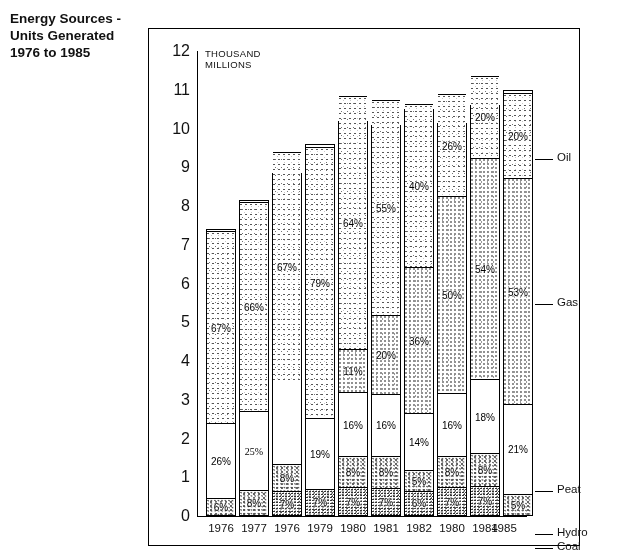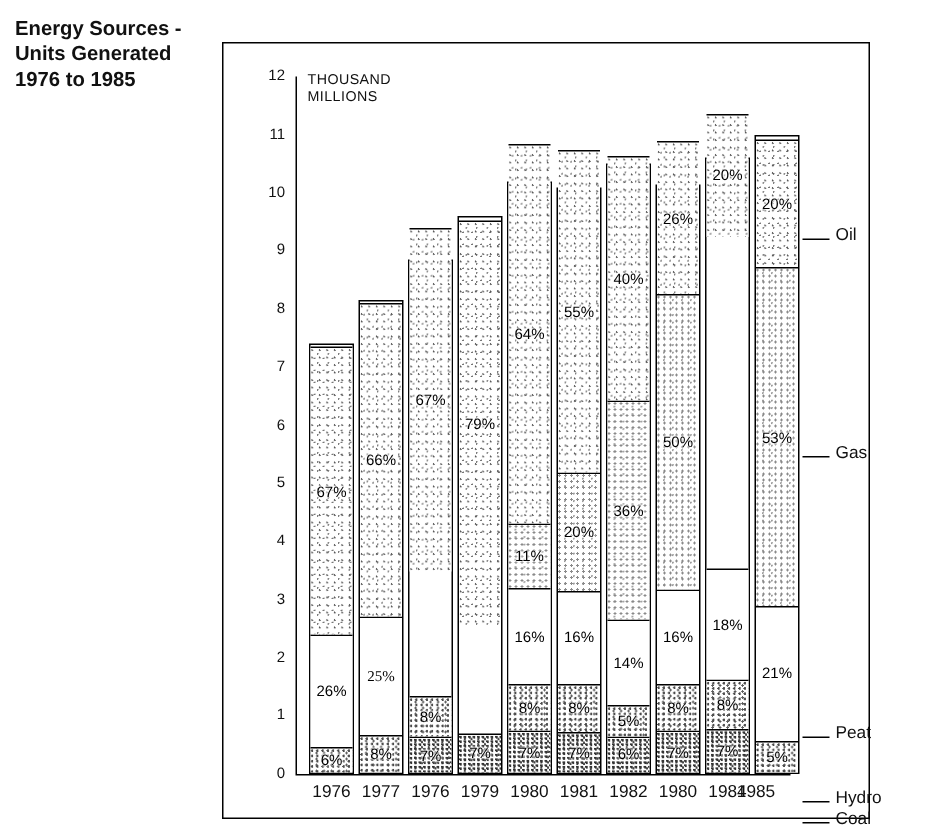--- a/index.html
+++ b/index.html
@@ -66,21 +66,21 @@
     width: 330px;
     height: 1px;
     background: #000;
   }
 
   .ytick {
     position: absolute;
     right: 100%;
     transform: translateY(-50%);
     padding-right: 7px;
-    font-size: 10px;
+    font-size: 16px;
     white-space: nowrap;
   }
 
   #units-label {
     position: absolute;
     font-size: 9.5px;
     line-height: 11px;
     letter-spacing: .3px;
     white-space: pre-line;
   }
@@ -226,20 +226,23 @@
             <div class="seg-label" style="top: 8.2175px;">8%</div>
           </div>
           <div class="seg fill-oil" style="bottom: 133.746px; height: 229.768px;">
             <div class="seg-label" style="top: 109.384px;">67%</div>
           </div>
         </div>
         <div class="bar" style="left: 108px; height: 372px;">
           <div class="seg fill-coal" style="bottom: 0px; height: 26.04px;">
             <div class="seg-label" style="top: 7.52px;">7%</div>
           </div>
+          <div class="seg fill-peat" style="bottom: 26.04px; height: 70.68px;">
+            <div class="seg-label" style="top: 29.84px;">19%</div>
+          </div>
           <div class="seg fill-oil" style="bottom: 96.72px; height: 271.56px;">
             <div class="seg-label" style="top: 130.28px;">79%</div>
           </div>
         </div>
         <div class="bar" style="left: 141px; height: 395.25px;">
           <div class="seg fill-coal" style="bottom: 0px; height: 27.6675px;">
             <div class="seg-label" style="top: 8.33375px;">7%</div>
           </div>
           <div class="seg fill-hydro" style="bottom: 27.6675px; height: 31.62px;">
             <div class="seg-label" style="top: 10.31px;">8%</div>
@@ -307,20 +310,23 @@
         </div>
         <div class="bar" style="left: 273px; height: 410.75px;">
           <div class="seg fill-coal" style="bottom: 0px; height: 28.7525px;">
             <div class="seg-label" style="top: 8.87625px;">7%</div>
           </div>
           <div class="seg fill-hydro" style="bottom: 28.7525px; height: 32.86px;">
             <div class="seg-label" style="top: 10.93px;">8%</div>
           </div>
           <div class="seg fill-peat" style="bottom: 61.6125px; height: 73.935px;">
             <div class="seg-label" style="top: 31.4675px;">18%</div>
+          </div>
+          <div class="seg fill-gas" style="bottom: 135.548px; height: 221.805px;">
+            <div class="seg-label" style="top: 105.403px;">54%</div>
           </div>
           <div class="seg fill-oil" style="bottom: 357.353px; height: 82.15px;">
             <div class="seg-label" style="top: 35.575px;">20%</div>
           </div>
         </div>
         <div class="bar" style="left: 306px; height: 426.25px;">
           <div class="seg fill-hydro" style="bottom: 0px; height: 21.3125px;">
             <div class="seg-label" style="top: 5.15625px;">5%</div>
           </div>
           <div class="seg fill-peat" style="bottom: 21.3125px; height: 89.5125px;">

